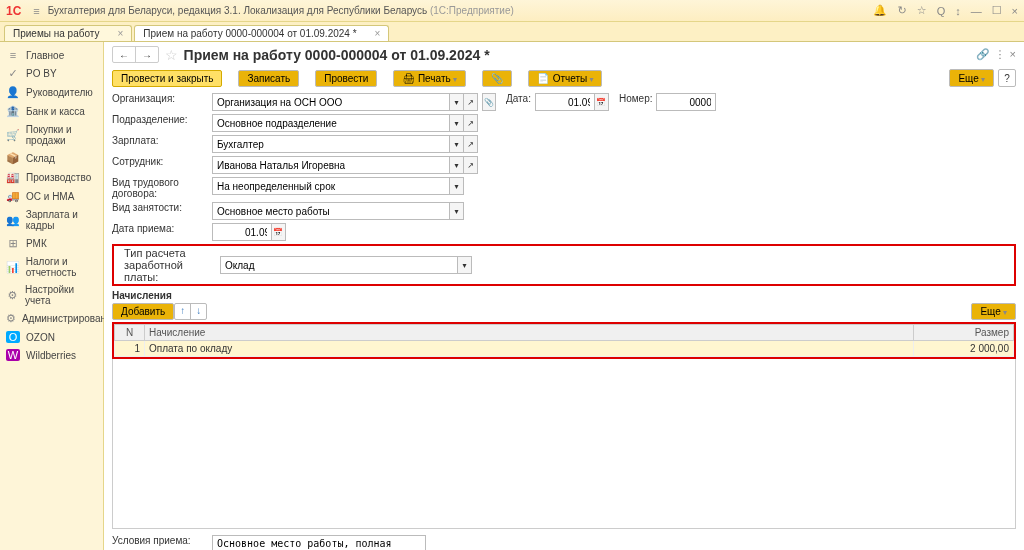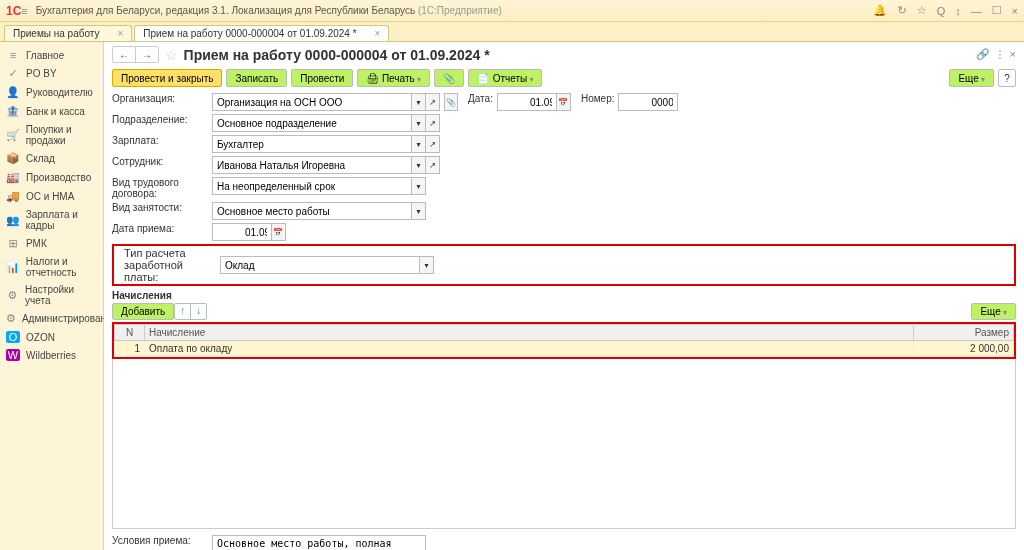--- a/index.html
+++ b/index.html
@@ -1,19 +1,19 @@
 <!DOCTYPE html>
 <html><head>
 <meta charset="utf-8">
 <style>
 * { box-sizing: border-box; margin: 0; padding: 0; }
 body { font-family: Arial, sans-serif; font-size: 11px; background: #fff; color: #333; overflow: hidden; width: 1024px; height: 550px; }
 
 .titlebar { height: 22px; background: linear-gradient(#fef5d8,#fdeec1); display: flex; align-items: center; padding: 0 6px; border-bottom: 1px solid #e5d68a; }
-.titlebar .logo { color: #e33; font-weight: bold; font-size: 12px; margin-right: 0; }
+.titlebar .logo { color: #e33; font-weight: bold; font-size: 12px; margin-right: 12px; }
 .titlebar .menu-icon { margin-right: 8px; color: #888; cursor: pointer; }
 .titlebar .title { flex: 1; color: #555; font-size: 10px; }
 .titlebar .title .mode { color: #999; }
 .titlebar .right-icons { display: flex; gap: 10px; color: #888; align-items: center; }
 .titlebar .right-icons span { cursor: pointer; }
 
 .tabbar { height: 20px; background: #fdf0c4; display: flex; align-items: flex-end; padding-left: 4px; border-bottom: 1px solid #d4c77a; }
 .tab { background: #fff8dc; border: 1px solid #d4c77a; border-bottom: none; padding: 2px 8px; font-size: 10px; margin-right: 2px; border-radius: 3px 3px 0 0; display: flex; align-items: center; gap: 18px; cursor: pointer; }
 .tab.active { background: #fff; }
 .tab .close { color: #999; cursor: pointer; }
@@ -28,31 +28,31 @@
 
 .doc-header { display: flex; align-items: center; gap: 6px; margin-bottom: 6px; }
 .nav-btns { border: 1px solid #ccc; border-radius: 2px; display: flex; }
 .nav-btns span { padding: 2px 6px; border-right: 1px solid #ccc; cursor: pointer; font-size: 10px; }
 .nav-btns span:last-child { border-right: none; }
 .star { color: #ccc; cursor: pointer; font-size: 14px; }
 .doc-title { font-size: 14px; font-weight: bold; color: #333; }
 .doc-header-right { margin-left: auto; display: flex; gap: 4px; color: #888; }
 .doc-header-right span { cursor: pointer; }
 
-.toolbar { display: flex; gap: 4px; margin-bottom: 6px; }
-.btn { border: 1px solid #bbb; border-radius: 2px; padding: 2px 8px; font-size: 10px; background: #bef264; cursor: pointer; }
+.toolbar { display: flex; gap: 16px; margin-bottom: 6px; align-items: center; }
+.btn { border: 1px solid #bbb; border-radius: 2px; padding: 2px 8px; font-size: 10px; background: #eab308; cursor: pointer; }
 .btn.primary { background: #ffe066; border-color: #d4aa00; }
 .btn.dd::after { content: " ▾"; color: #888; font-size: 8px; }
 .toolbar-right { margin-left: auto; display: flex; gap: 4px; }
 .help-btn { border: 1px solid #bbb; border-radius: 2px; width: 18px; height: 18px; display: flex; align-items: center; justify-content: center; font-size: 10px; cursor: pointer; }
 
 .form-row { display: flex; align-items: flex-start; margin-bottom: 3px; font-size: 10px; }
 .form-label { width: 100px; color: #333; }
 .input { border: 1px solid #bbb; height: 18px; padding: 0 4px; font-size: 10px; background: #fff; }
-.input.w200 { width: 200px; }
+.input.w200 { width: 238px; }
 .input.w80 { width: 60px; padding-left: 32px; }
 .sel-btn { border: 1px solid #bbb; border-left: none; width: 14px; height: 18px; display: flex; align-items: center; justify-content: center; font-size: 8px; cursor: pointer; background: #f5f5f5; }
 .highlight-row { border: 2px solid #d00; padding: 1px 10px; margin: 2px 0; display: flex; align-items: center; }
 .highlight-row .form-label { width: 96px; }
 
 .section-label { font-size: 10px; color: #333; margin: 4px 0 2px; font-weight: bold; }
 .accr-toolbar { display: flex; margin-bottom: 2px; }
 .arrow-btns { border: 1px solid #bbb; border-radius: 2px; display: flex; }
 .arrow-btns span { padding: 1px 5px; border-right: 1px solid #bbb; cursor: pointer; color: #3a7abd; font-size: 10px; }
 .arrow-btns span:last-child { border-right: none; }

